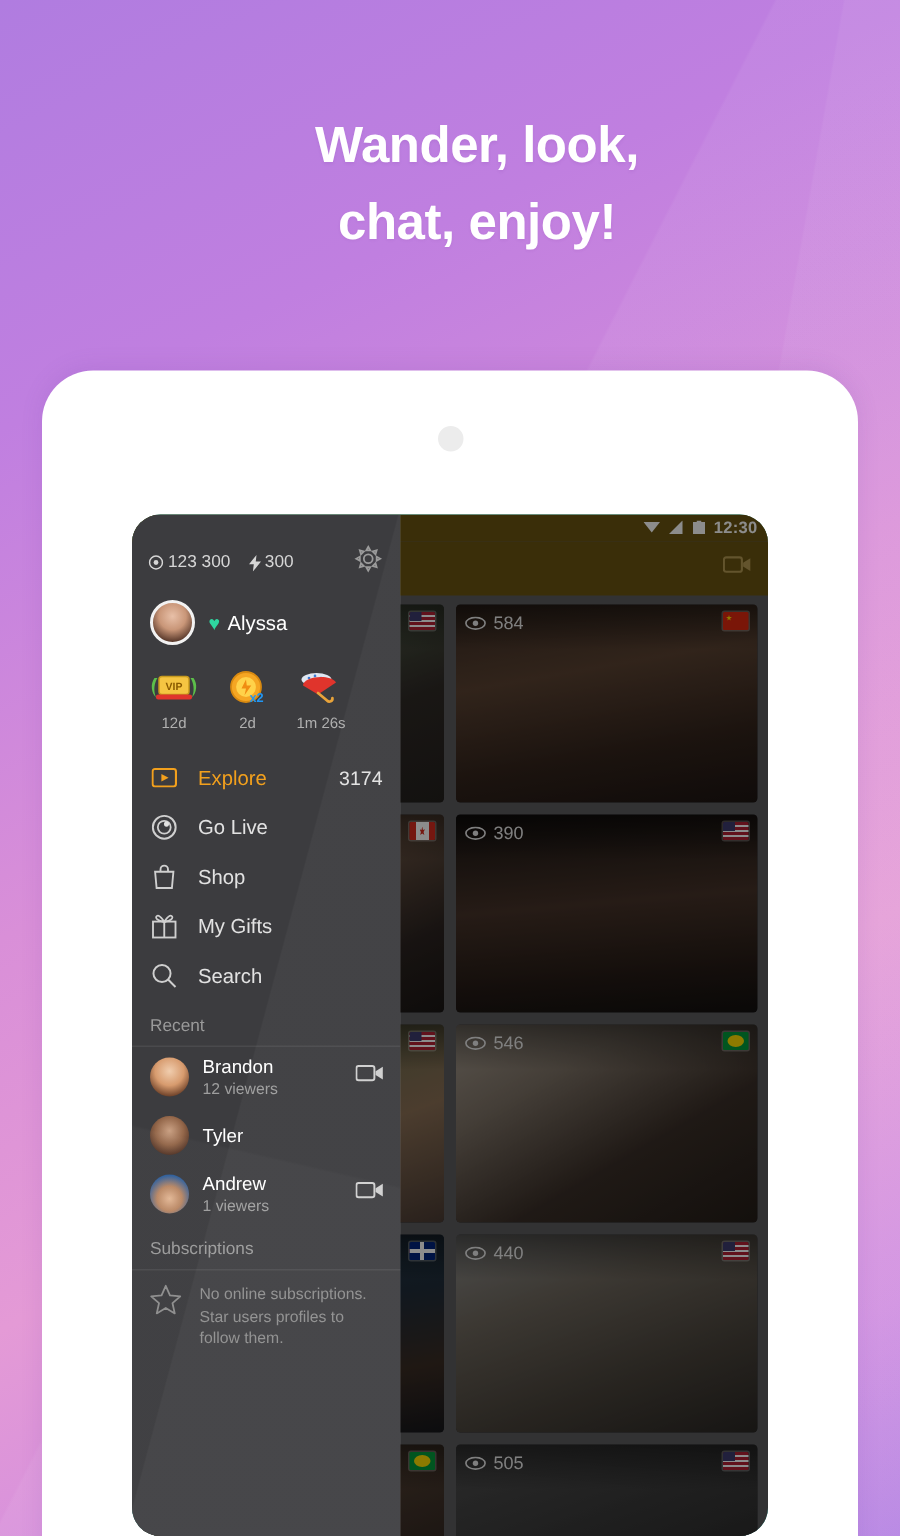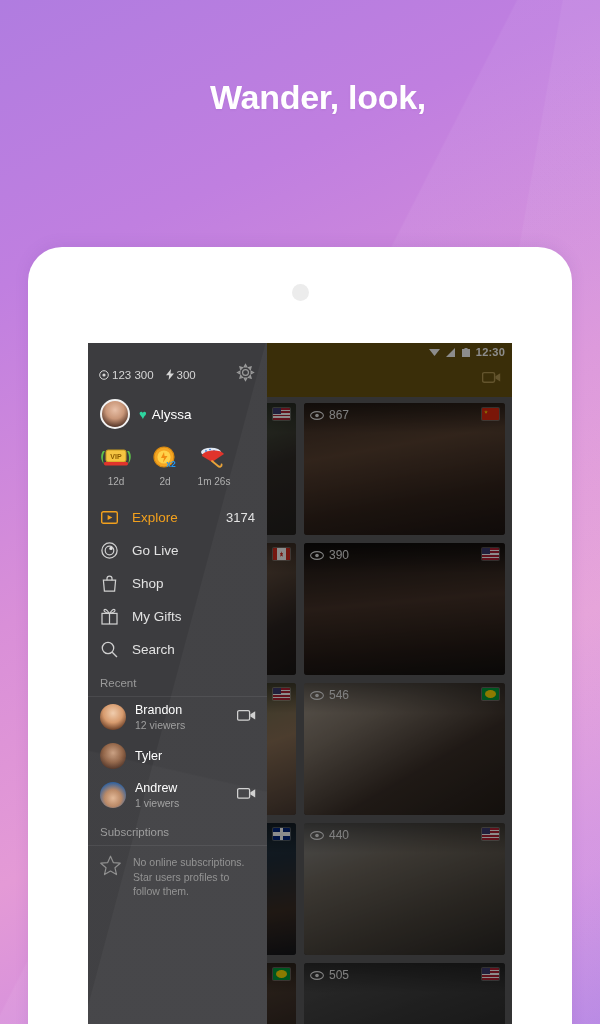--- a/index.html
+++ b/index.html
@@ -35,21 +35,21 @@
     overflow:hidden;
   }
   .camera-dot {
     position:absolute; left:292px; top:284px; width:17px; height:17px;
     border-radius:50%; background:#ececec;
   }
 
   
   .screen {
     position:absolute; left:88px; top:343px; width:424px; height:681px;
-    background:#14b8a6; overflow:hidden;
+    background:#14b8a6; overflow:hidden;border-radius:19px;
   }
 
   
   .app {
     position:absolute; inset:0;
     background:#5c5c5e;
   }
   .statusbar {
     position:absolute; left:0; top:0; width:100%; height:18px;
     background:#6b5512;
@@ -181,20 +181,21 @@
   }
 </style>
 </head>
 <body>
 
 <div class="bg-band band1"></div>
 <div class="bg-band band2"></div>
 
 <div class="headline">
   <div>Wander, look,</div>
+  <div>chat, enjoy!</div>
 </div>
 
 <div class="phone"></div>
 <div class="camera-dot"></div>
 
 <div class="screen">
 
   <div class="app">
 
     <div class="statusbar">
@@ -245,21 +246,21 @@
       </div>
 
       <div class="card">
         <div class="photo" style="background:linear-gradient(170deg,#3a2b22 0%,#5a4232 35%,#33241c 70%,#1d1512 100%)"></div>
         <div class="scrim"></div>
         <div class="viewers">
           <svg width="14" height="9" viewBox="0 0 14 9">
               <ellipse cx="7" cy="4.5" rx="6.4" ry="3.9" fill="none" stroke="#e8e8e8" stroke-width="1.1"></ellipse>
               <circle cx="7" cy="4.5" r="1.8" fill="#e8e8e8"></circle>
             </svg>
-          <span>867</span>
+          <span>584</span>
         </div>
         <div class="flag f-cn"></div>
       </div>
 
       <div class="card">
         <div class="photo" style="background:linear-gradient(155deg,#3d3228 0%,#6b5443 38%,#2b2320 75%,#1a1614 100%)"></div>
         <div class="scrim"></div>
         <div class="viewers">
           <svg width="14" height="9" viewBox="0 0 14 9">
               <ellipse cx="7" cy="4.5" rx="6.4" ry="3.9" fill="none" stroke="#e8e8e8" stroke-width="1.1"></ellipse>

